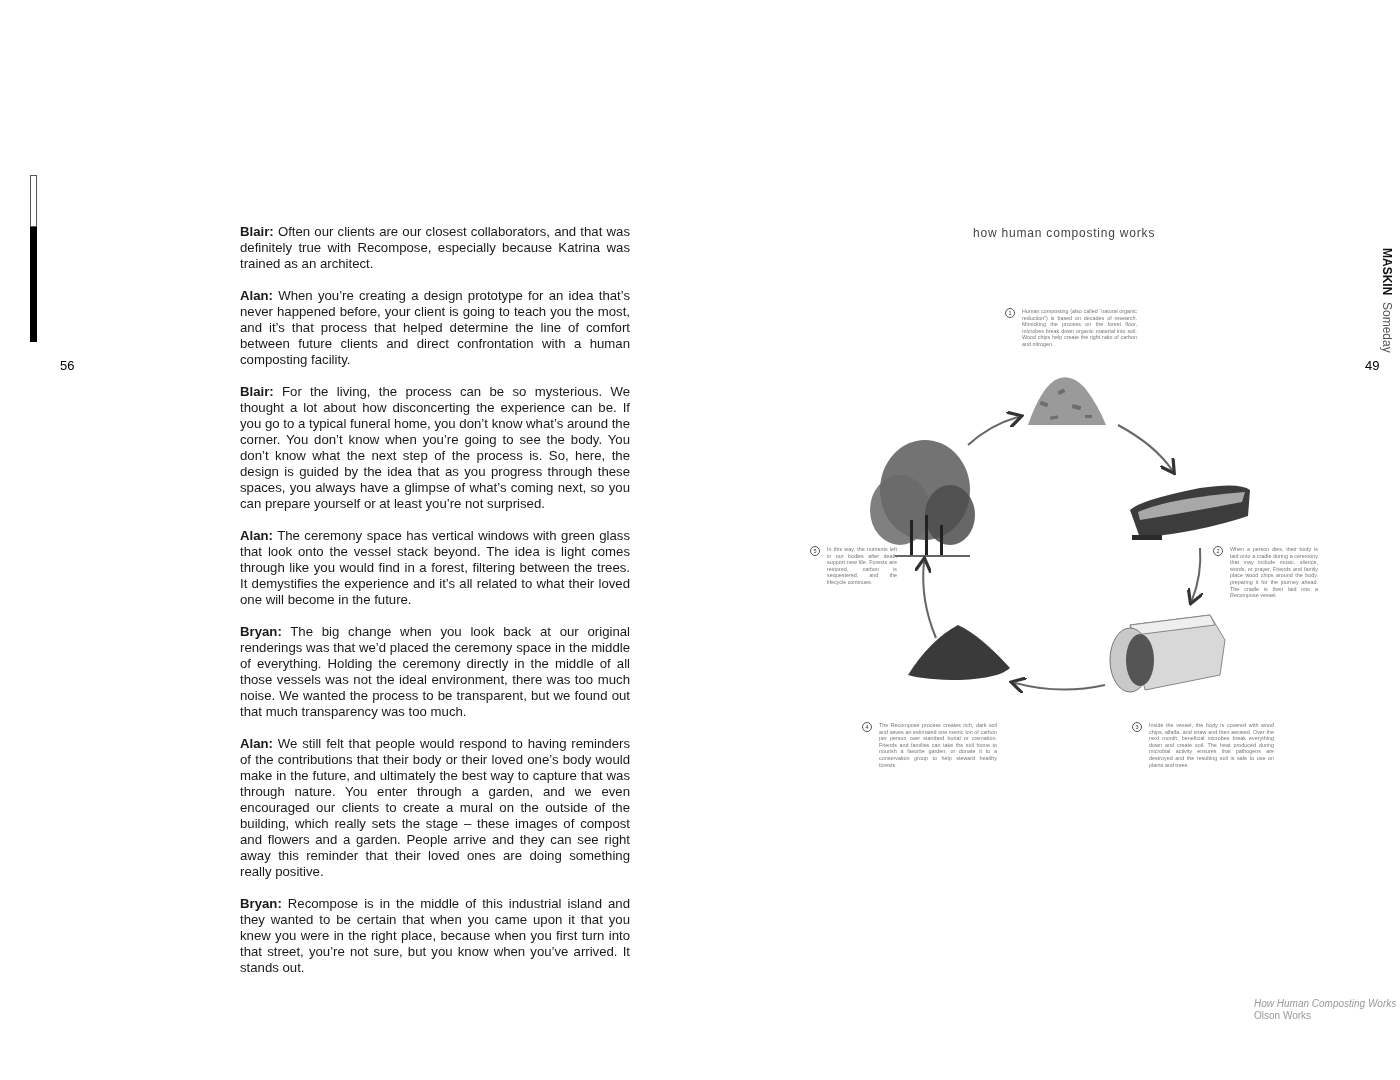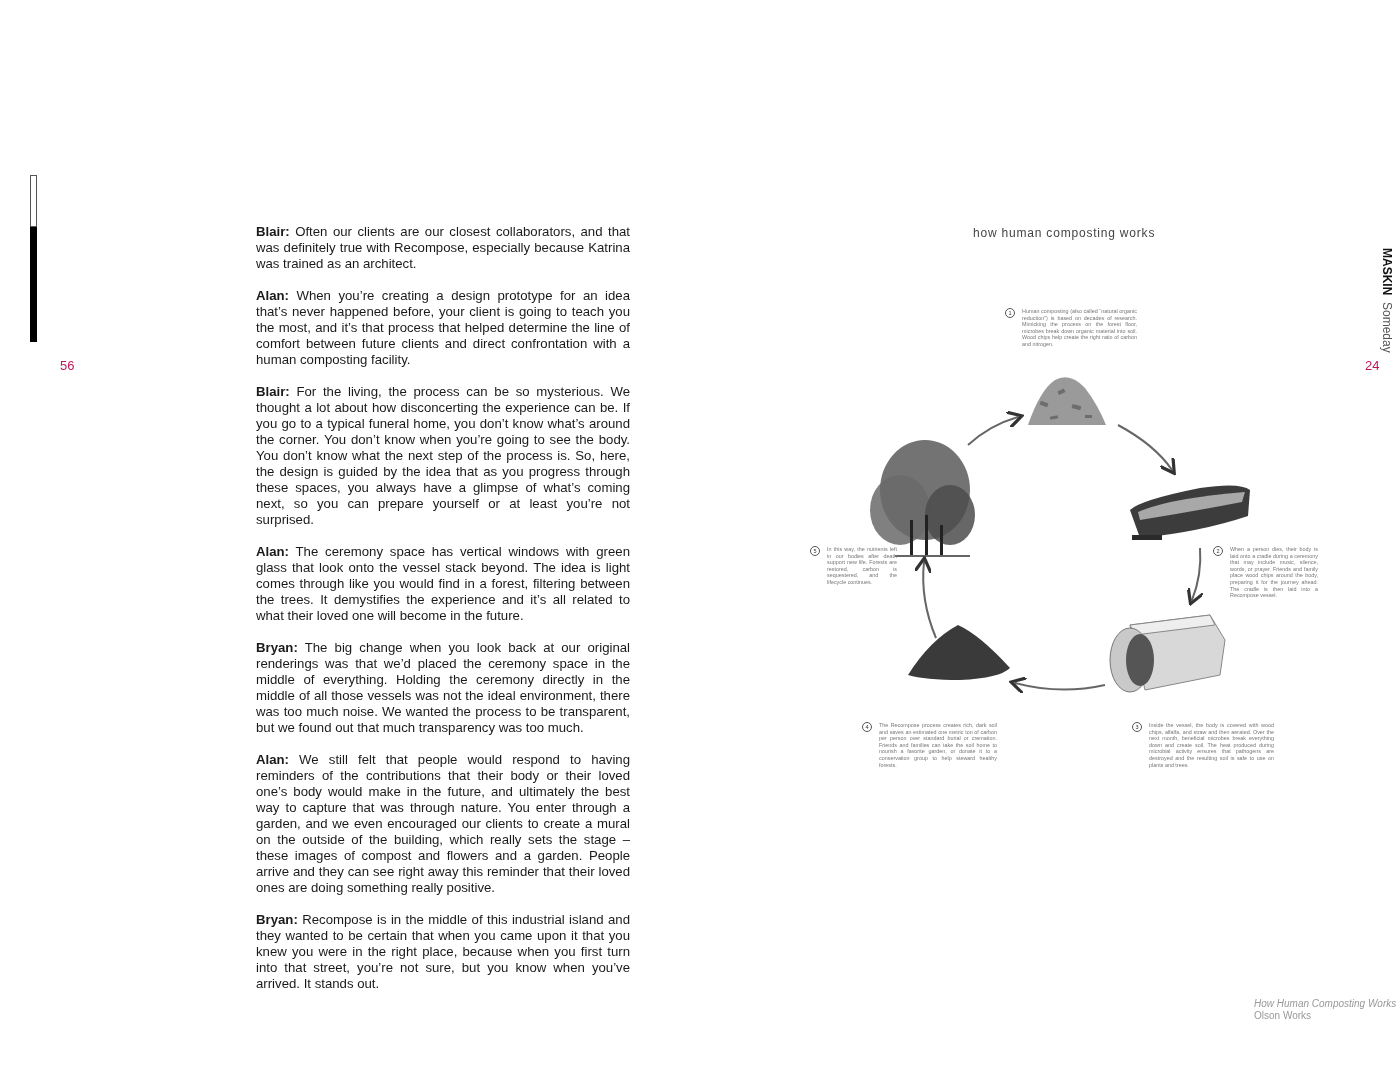--- a/index.html
+++ b/index.html
@@ -10,34 +10,34 @@
     .progress {
       position: absolute; left: 30px; top: 175px; width: 7px; height: 167px;
     }
     .progress .empty {
       position: absolute; left: 0; top: 0; width: 5px; height: 50px;
       border: 1px solid #555; background: #fff;
     }
     .progress .fill {
       position: absolute; left: 0; top: 52px; width: 7px; height: 115px; background: #000;
     }
-    .page-num { position: absolute; font-size: 13px; color: #be185d; }
+    .page-num { position: absolute; font-size: 13px; color: #000000; }
     .page-left { left: 60px; top: 358px; }
     .page-right { left: 1365px; top: 358px; }
     .running-head {
       position: absolute; left: 1380px; top: 248px;
       writing-mode: vertical-rl; font-size: 12px; color: #333; white-space: nowrap;
     }
     .running-head b { font-weight: 700; color: #111; }
     .running-head .sub { font-weight: 300; color: #555; margin-top: 3px; }
     .article {
       position: absolute; left: 240px; top: 224px; width: 390px;
       font-size: 13.2px; line-height: 16px; text-align: justify;
     }
-    .article p { margin: 0 0 16px 16px; }
+    .article p { margin: 0 0 16px 0; }
     .article .speaker { font-weight: 700; }
     .diagram { position: absolute; left: 800px; top: 220px; width: 540px; height: 580px; }
     .diagram-title {
       position: absolute; left: 173px; top: 6px; font-size: 12px; letter-spacing: 0.8px; color: #444;
     }
     .step { position: absolute; font-size: 5.4px; line-height: 6.6px; color: #777; }
     .step .num {
       position: absolute; left: 0; top: 0; width: 8px; height: 8px; border: 1px solid #555;
       border-radius: 50%; font-size: 5.5px; line-height: 8px; text-align: center; color: #333;
     }
@@ -49,21 +49,21 @@
   </style>
 </head>
 <body>
 
 <div class="progress">
   <div class="empty"></div>
   <div class="fill"></div>
 </div>
 
 <div class="page-num page-left">56</div>
-<div class="page-num page-right">24</div>
+<div class="page-num page-right">49</div>
 
 <div class="running-head">
   <b>MASKIN</b>
   <span class="sub">Someday</span>
 </div>
 
 <div class="article">
   <p><span class="speaker">Blair:</span><span> Often our clients are our closest collaborators, and that was definitely true with Recompose, especially because Katrina was trained as an architect.</span></p>
   <p><span class="speaker">Alan:</span><span> When you’re creating a design prototype for an idea that’s never happened before, your client is going to teach you the most, and it’s that process that helped determine the line of comfort between future clients and direct confrontation with a human composting facility.</span></p>
   <p><span class="speaker">Blair:</span><span> For the living, the process can be so mysterious. We thought a lot about how disconcerting the experience can be. If you go to a typical funeral home, you don’t know what’s around the corner. You don’t know when you’re going to see the body. You don’t know what the next step of the process is. So, here, the design is guided by the idea that as you progress through these spaces, you always have a glimpse of what’s coming next, so you can prepare yourself or at least you’re not surprised.</span></p>

